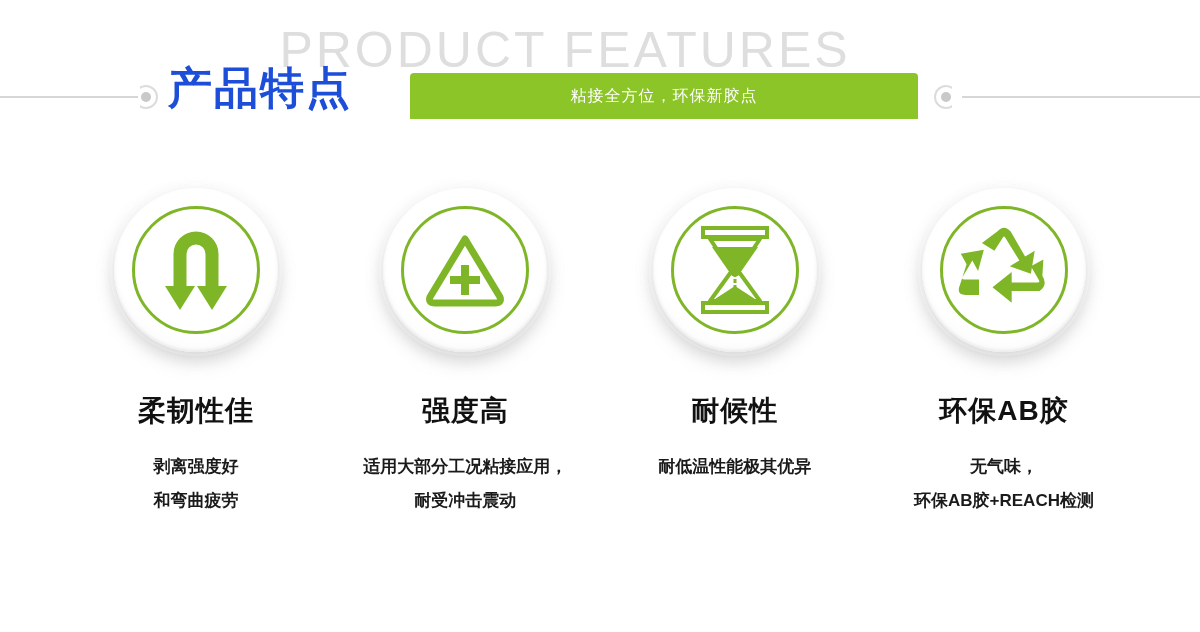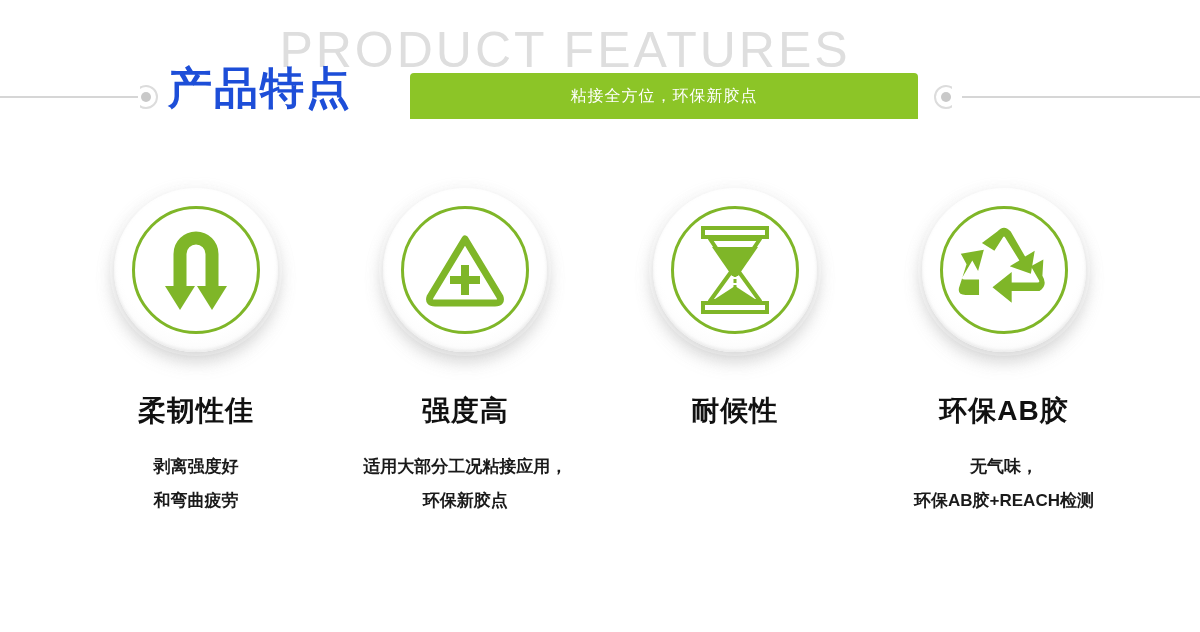--- a/index.html
+++ b/index.html
@@ -248,21 +248,21 @@
             <path d="M45 14 L80 72 Q82 78 75 78 L15 78 Q8 78 10 72 Z" fill="none" stroke="#7FB628" stroke-width="7" stroke-linejoin="round"></path>
             <rect x="41" y="40" width="8" height="30" fill="#7FB628"></rect>
             <rect x="30" y="51" width="30" height="8" fill="#7FB628"></rect>
           </svg>
         </span>
       </div>
     </div>
     <div class="feat-title">强度高</div>
     <div class="feat-desc">
       <span class="line">适用大部分工况粘接应用，</span>
-      <span class="line">环保新胶点</span>
+      <span class="line">耐受冲击震动</span>
     </div>
   </div>
 
   <div class="feature">
     <div class="badge">
       <div class="badge-inner">
         <span>
           <svg width="76" height="92" viewBox="0 0 76 92">
 
             <rect x="6" y="4" width="64" height="9" fill="none" stroke="#7FB628" stroke-width="4"></rect>
@@ -277,20 +277,21 @@
             <rect x="36.5" y="55" width="3" height="4" fill="#7FB628"></rect>
             <rect x="36.5" y="61" width="3" height="4" fill="#7FB628"></rect>
 
             <path d="M18 75 L58 75 L38 62 Z" fill="#7FB628"></path>
           </svg>
         </span>
       </div>
     </div>
     <div class="feat-title">耐候性</div>
     <div class="feat-desc">
+      <span class="line">耐低温性能极其优异</span>
     </div>
   </div>
 
   <div class="feature">
     <div class="badge">
       <div class="badge-inner">
         <span>
           <svg width="96" height="96" viewBox="0 0 100 100">
             <g fill="#7FB628">
 

